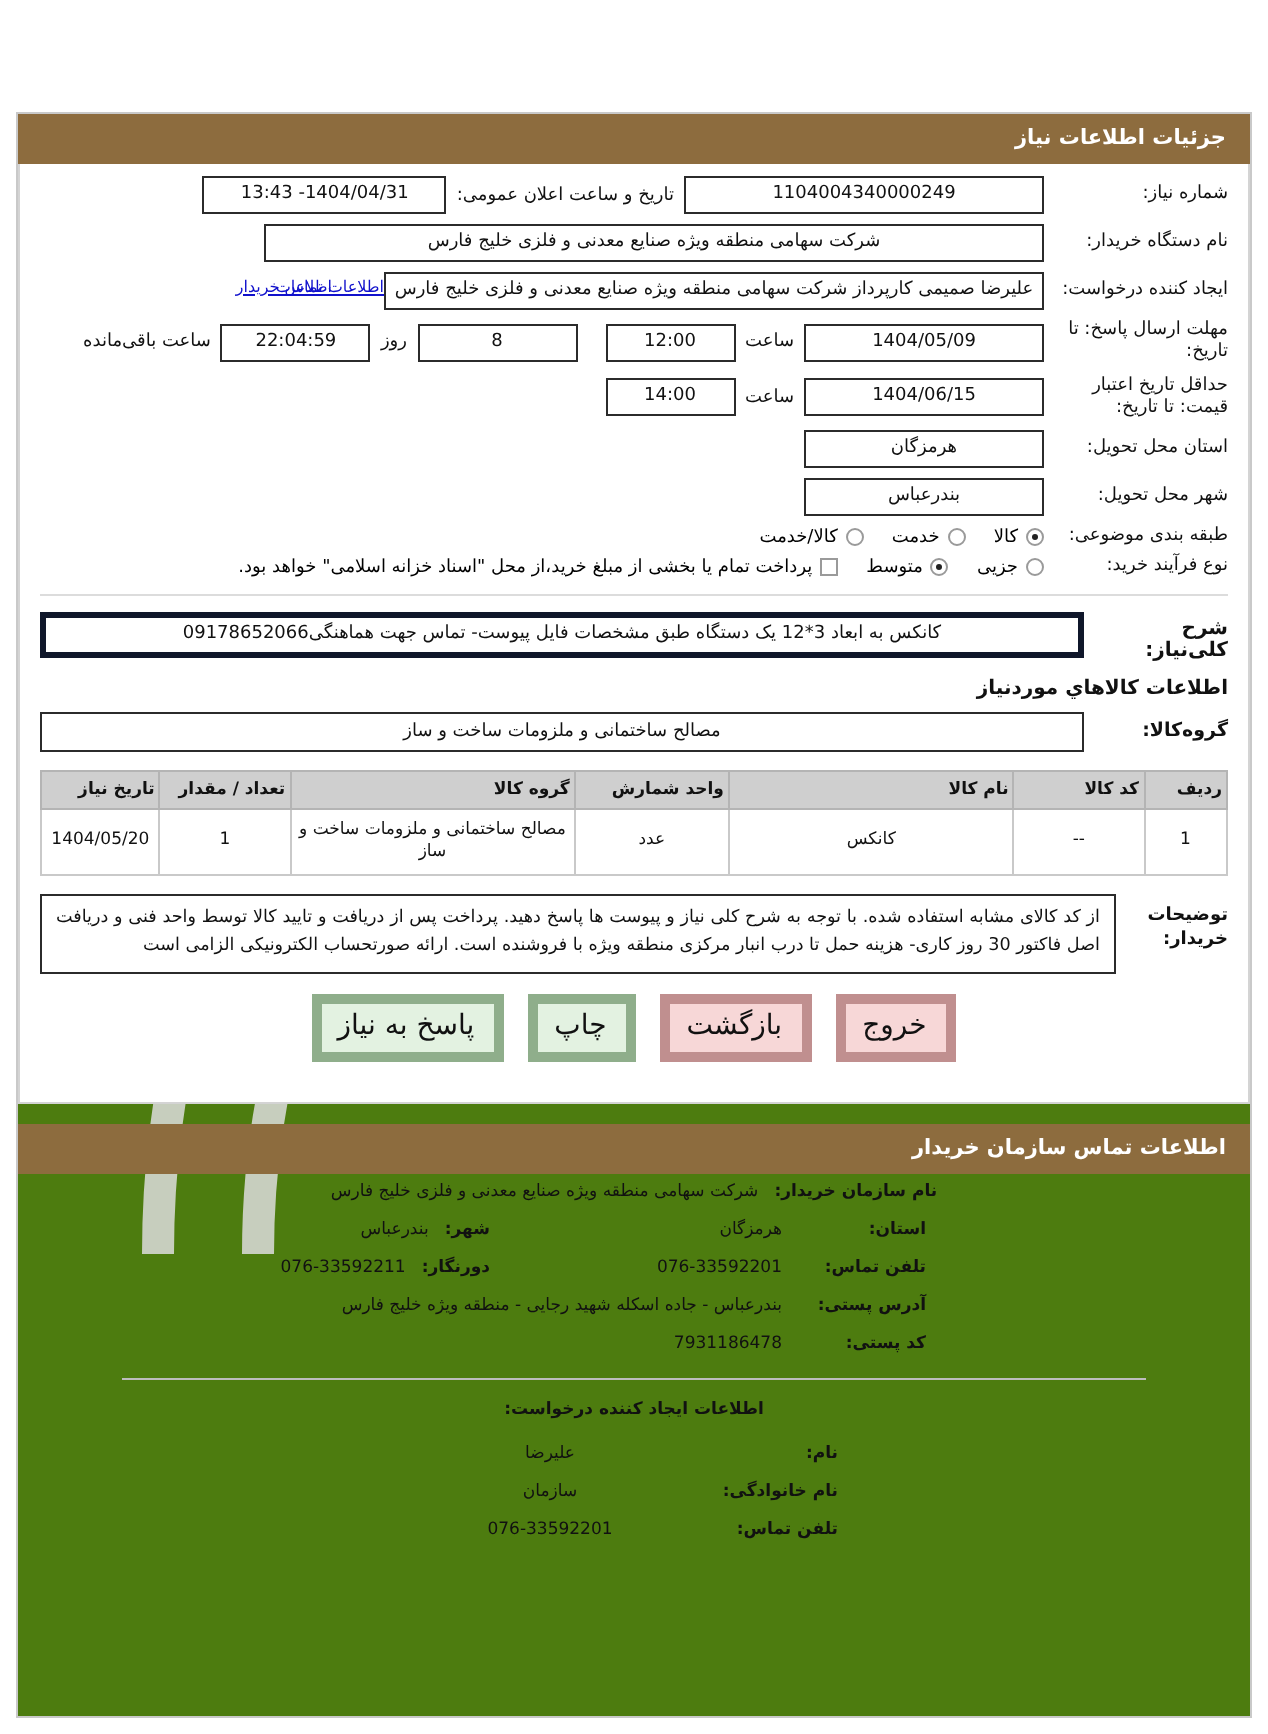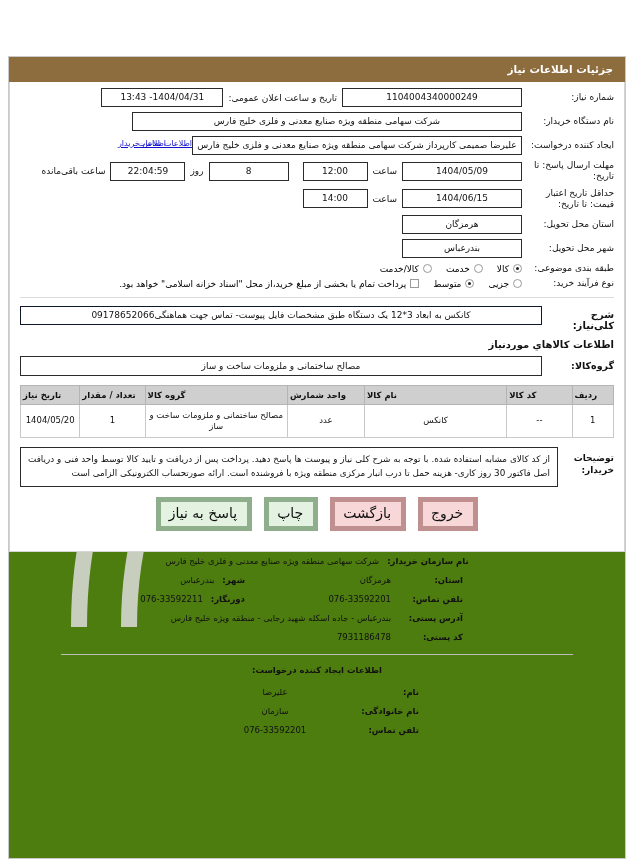--- a/index.html
+++ b/index.html
@@ -180,21 +180,21 @@
     font-size: 10px;
     font-weight: bold;
     color: #111;
     width: 72px;
     min-width: 72px;
     text-align: right;
     padding-top: 3px;
     padding-left: 4px;
   }
   .desc-box {
-    border: 1px solid #0f172a;
+    border: 3px solid #0f172a;
     background: #fff;
     flex: 1;
     min-height: 19px;
     font-size: 9px;
     line-height: 17px;
     padding: 0 6px;
     color: #111;
     text-align: center;
     white-space: nowrap;
     overflow: hidden;
@@ -240,21 +240,21 @@
     font-size: 8.5px;
     margin-bottom: 9px;
     background: #fff;
   }
   table.goods th {
     background: #cfcfcf;
     border: 1px solid #b4b4b4;
     color: #111;
     font-weight: bold;
     padding: 4px 2px;
-    text-align: left;
+    text-align: right;
     font-size: 8.5px;
   }
   table.goods td {
     border: 1px solid #c9c9c9;
     padding: 5px 3px;
     text-align: center;
     color: #111;
     background: #fff;
     font-size: 8.5px;
     line-height: 1.3;
@@ -507,20 +507,21 @@
       </div>
 
       <div class="btn-row">
         <div class="btn green">پاسخ به نیاز</div>
         <div class="btn green">چاپ</div>
         <div class="btn pink">بازگشت</div>
         <div class="btn pink">خروج</div>
       </div>
     </div>
 
+    <div class="sec-bar" style="margin-top:10px">اطلاعات تماس سازمان خریدار</div>
 
     <div class="contact-wrap">
 
       <div class="crow center">
         <div class="clabel" style="min-width:auto">نام سازمان خریدار:</div>
         <div class="cval wide" style="min-width:auto;text-align:right">شرکت سهامی منطقه ویژه صنایع معدنی و فلزی خلیج فارس</div>
       </div>
 
       <div class="crow" style="padding-right:150px">
         <div class="clabel">استان:</div>

